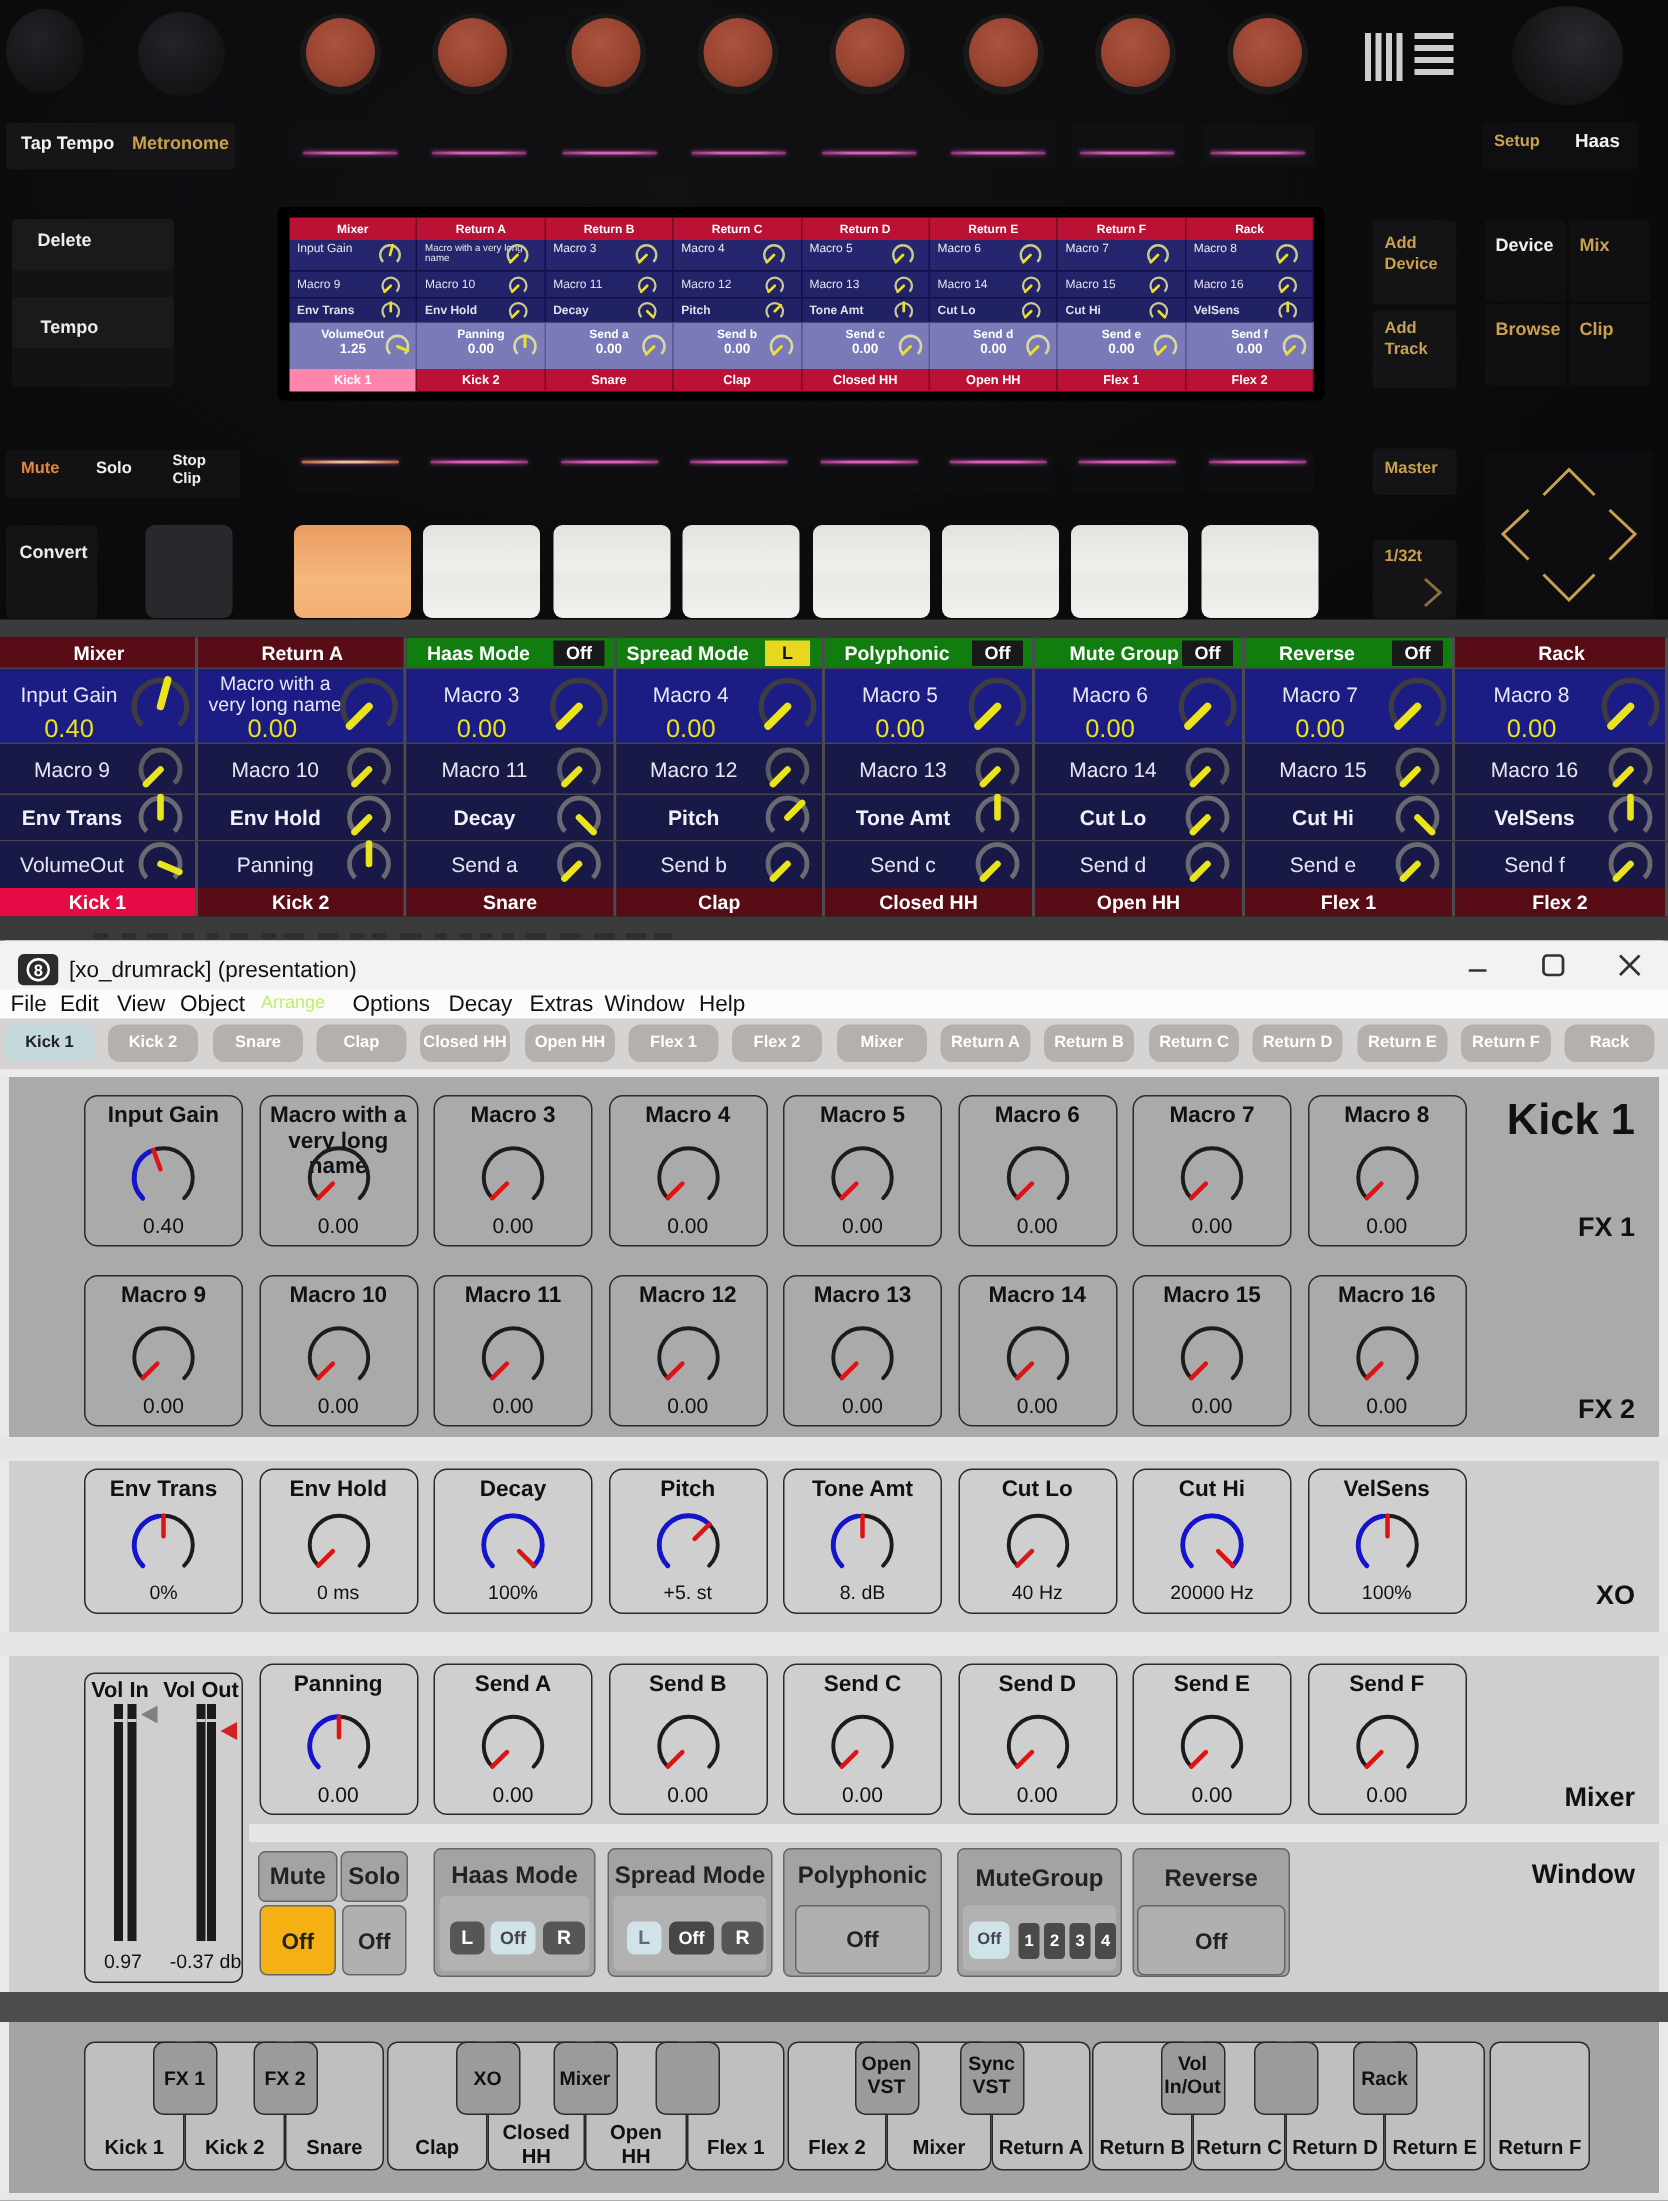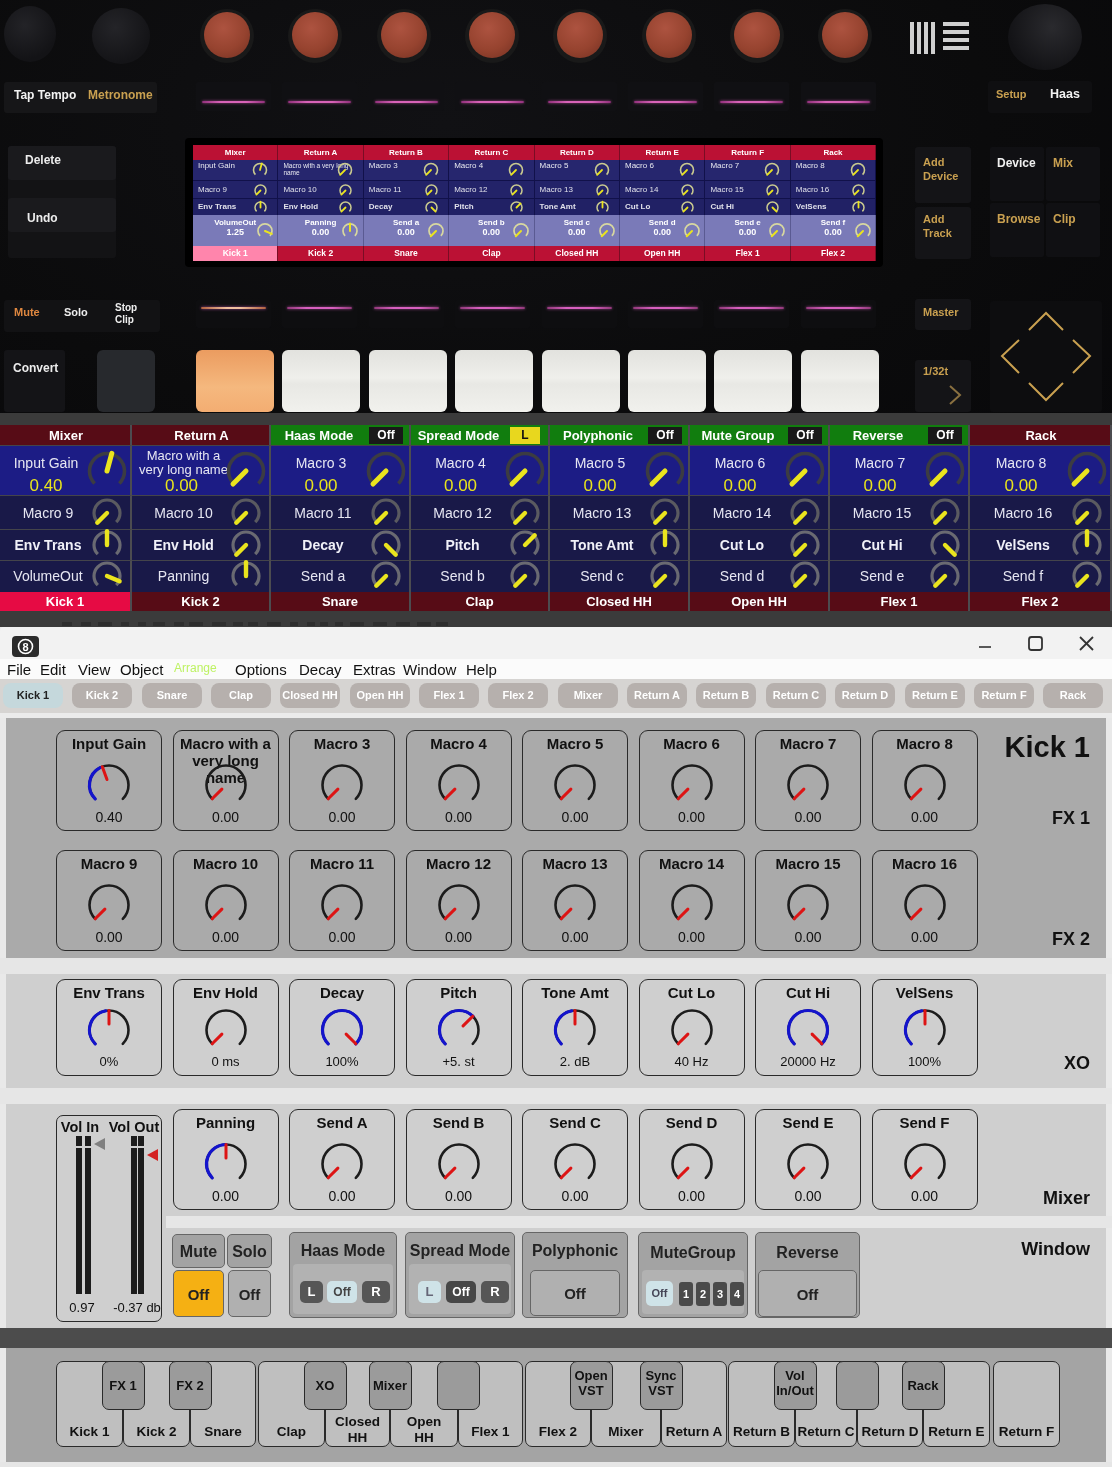--- a/index.html
+++ b/index.html
@@ -55,21 +55,21 @@
 <div class="ab" style="left:720px;top:101px;width:63px;height:2px;border-radius:2px;background:linear-gradient(90deg,#90307a,#d863b8 30%,#d863b8 70%,#90307a);box-shadow:0 0 3px #a8488f;"></div>
 <div class="ab" style="left:801px;top:82px;width:75px;height:29px;background:#101013;border-radius:2px;"></div>
 <div class="ab" style="left:807px;top:101px;width:63px;height:2px;border-radius:2px;background:linear-gradient(90deg,#90307a,#d863b8 30%,#d863b8 70%,#90307a);box-shadow:0 0 3px #a8488f;"></div>
 <div class="ab" style="left:988px;top:81px;width:104px;height:32px;background:#0f0f11;border-radius:3px;"></div>
 <div class="ab" style="left:996px;top:88px;width:50px;height:16px;color:#c9a050;font-size:11px;font-weight:bold;">Setup</div>
 <div class="ab" style="left:1050px;top:87px;width:44px;height:16px;color:#f2f2f2;font-size:12.5px;font-weight:bold;">Haas</div>
 <div class="ab" style="left:8px;top:146px;width:108px;height:112px;background:#131315;border-radius:3px;"></div>
 <div class="ab" style="left:8px;top:146px;width:108px;height:34px;background:#1a1a1d;border-radius:3px;"></div>
 <div class="ab" style="left:25px;top:153px;width:80px;height:16px;color:#ececec;font-size:12px;font-weight:bold;">Delete</div>
 <div class="ab" style="left:8px;top:198px;width:108px;height:34px;background:#1a1a1d;border-radius:3px;"></div>
-<div class="ab" style="left:27px;top:211px;width:80px;height:16px;color:#ececec;font-size:12px;font-weight:bold;">Undo</div>
+<div class="ab" style="left:27px;top:211px;width:80px;height:16px;color:#ececec;font-size:12px;font-weight:bold;">Tempo</div>
 <div class="ab" style="left:915px;top:147px;width:56px;height:56px;background:#141417;border-radius:3px;"></div>
 <div class="ab" style="left:923px;top:155px;width:48px;height:32px;color:#c9a050;font-size:11px;font-weight:bold;line-height:14px;">Add<br>Device</div>
 <div class="ab" style="left:915px;top:207px;width:56px;height:52px;background:#141417;border-radius:3px;"></div>
 <div class="ab" style="left:923px;top:212px;width:48px;height:32px;color:#c9a050;font-size:11px;font-weight:bold;line-height:14px;">Add<br>Track</div>
 <div class="ab" style="left:990px;top:147px;width:54px;height:54px;background:#101013;border-radius:2px;"></div>
 <div class="ab" style="left:997px;top:156px;width:48px;height:16px;color:#f0f0f0;font-size:12px;font-weight:bold;">Device</div>
 <div class="ab" style="left:1046px;top:147px;width:54px;height:54px;background:#101013;border-radius:2px;"></div>
 <div class="ab" style="left:1053px;top:156px;width:48px;height:16px;color:#c9a050;font-size:12px;font-weight:bold;">Mix</div>
 <div class="ab" style="left:990px;top:203px;width:54px;height:54px;background:#101013;border-radius:2px;"></div>
 <div class="ab" style="left:997px;top:212px;width:48px;height:16px;color:#c9a050;font-size:12px;font-weight:bold;">Browse</div>
@@ -436,21 +436,21 @@
         <line x1="17.0" y1="17.0" x2="17.0" y2="3.3" stroke="#eae41e" stroke-width="4.4" stroke-linecap="round"></line>
       </svg></div>
 <div class="ab" style="left:550px;top:561px;width:140px;height:31px;background:#191948;border-right:2px solid #4c4c50;"></div>
 <div class="ab" style="left:552px;top:568px;width:100px;color:#e6e6f2;font-size:14px;text-align:center;">Send c</div>
 <div class="ab" style="left:648px;top:559px;"><svg width="34" height="34" viewBox="0 0 34 34">
         <path d="M 7.8 26.2 A 13 13 0 1 1 26.2 26.2" stroke="#6a6a72" stroke-width="3.2" fill="none"></path>
         <line x1="17.0" y1="17.0" x2="7.3" y2="26.7" stroke="#eae41e" stroke-width="4.4" stroke-linecap="round"></line>
       </svg></div>
 <div class="ab" style="left:550px;top:592px;width:140px;height:19px;background:#570c16;border-right:2px solid #4c4c50;color:#fff;font-size:13px;font-weight:bold;text-align:center;line-height:19px;">Closed HH</div>
 <div class="ab" style="left:690px;top:425px;width:140px;height:21px;background:#117d0e;border-right:2px solid #4c4c50;border-bottom:1px solid #44444a;"></div>
-<div class="ab" style="left:690px;top:428px;width:96px;height:16px;color:#fff;font-size:13px;font-weight:bold;text-align:center;">Mute Group</div>
+<div class="ab" style="left:690px;top:428px;width:96px;height:16px;color:#fff;font-size:13px;font-weight:bold;text-align:right;">Mute Group</div>
 <div class="ab" style="left:788px;top:427px;width:34px;height:17px;background:#191919;color:#fff;font-size:12px;font-weight:bold;text-align:center;line-height:17px;">Off</div>
 <div class="ab" style="left:690px;top:446px;width:140px;height:50px;background:#1c1c85;border-right:2px solid #4c4c50;border-bottom:1px solid #44444a;"></div>
 <div class="ab" style="left:692px;top:456px;width:96px;color:#e6e6f2;font-size:14px;text-align:center;line-height:15px;">Macro 6</div>
 <div class="ab" style="left:692px;top:476px;width:96px;color:#e8e41c;font-size:17px;text-align:center;">0.00</div>
 <div class="ab" style="left:783px;top:449px;"><svg width="44" height="44" viewBox="0 0 44 44">
         <path d="M 9.6 34.4 A 17.5 17.5 0 1 1 34.4 34.4" stroke="#3c3c42" stroke-width="3.6" fill="none"></path>
         <line x1="22.0" y1="22.0" x2="9.0" y2="35.0" stroke="#eae41e" stroke-width="5.0" stroke-linecap="round"></line>
       </svg></div>
 <div class="ab" style="left:690px;top:496px;width:140px;height:34px;background:#191948;border-right:2px solid #4c4c50;border-bottom:1px solid #44444a;"></div>
 <div class="ab" style="left:692px;top:505px;width:100px;color:#e6e6f2;font-size:14px;text-align:center;">Macro 14</div>
@@ -550,20 +550,21 @@
 <div class="ab" style="left:396px;top:622px;width:14px;height:4px;background:#2e2e2e;"></div>
 <div class="ab" style="left:417px;top:622px;width:14px;height:4px;background:#2e2e2e;"></div>
 <div class="ab" style="left:436px;top:622px;width:12px;height:4px;background:#2e2e2e;"></div>
 <div class="ab" style="left:0;top:627px;width:1112px;height:840px;background:#e9e9e9;"></div>
 <div class="ab" style="left:0;top:627px;width:1112px;height:32px;background:#f2f2f2;border-radius:4px 4px 0 0;"></div>
 <div class="ab" style="left:12px;top:636px;width:27px;height:21px;"><svg width="27" height="21" viewBox="0 0 27 21">
         <rect x="0" y="0" width="27" height="21" rx="4" fill="#2b2b2b"></rect>
         <circle cx="13.5" cy="10.5" r="7" stroke="#fff" stroke-width="1.6" fill="none"></circle>
         <text x="13.5" y="14.5" font-size="11" font-weight="bold" fill="#fff" text-anchor="middle" font-family="Liberation Sans">8</text>
       </svg></div>
+<div class="ab" style="left:46px;top:638px;width:400px;color:#111;font-size:15px;">[xo_drumrack] (presentation)</div>
 <div class="ab" style="left:979px;top:634px;width:130px;height:20px;"><svg width="130" height="20" viewBox="0 0 130 20">
         <line x1="0" y1="13" x2="12" y2="13" stroke="#333" stroke-width="1.6"></line>
         <rect x="50" y="3" width="13" height="13" rx="2.5" stroke="#333" stroke-width="1.8" fill="none"></rect>
         <line x1="101" y1="3" x2="114" y2="16" stroke="#333" stroke-width="1.8"></line>
         <line x1="114" y1="3" x2="101" y2="16" stroke="#333" stroke-width="1.8"></line>
       </svg></div>
 <div class="ab" style="left:0;top:659px;width:1112px;height:20px;background:#fbfbfb;"></div>
 <div class="ab" style="left:7px;top:661px;color:#111;font-size:15px;">File</div>
 <div class="ab" style="left:40px;top:661px;color:#111;font-size:15px;">Edit</div>
 <div class="ab" style="left:78px;top:661px;color:#111;font-size:15px;">View</div>
@@ -792,21 +793,21 @@
 <div class="ab" style="left:405.5px;top:1054px;width:106px;color:#111;font-size:13px;text-align:center;">+5. st</div>
 <div class="ab" style="left:522.0px;top:979px;width:106px;height:97px;border:1.6px solid #2a2a2a;border-radius:9px;"></div>
 <div class="ab" style="left:522.0px;top:984px;width:106px;color:#111;font-size:15px;font-weight:bold;text-align:center;line-height:17px;">Tone Amt</div>
 <div class="ab" style="left:549.0px;top:1006px;">
       <svg width="52" height="52" viewBox="0 0 52 52" style="position:absolute;left:0;top:0">
         <path d="M 12.2 37.8 A 19.5 19.5 0 1 1 39.8 37.8" stroke="#1c1c1c" stroke-width="2.6" fill="none" stroke-linecap="round"></path>
         <path d="M 12.2 37.8 A 19.5 19.5 0 0 1 22.6 4.8" stroke="#1414cc" stroke-width="3.2" fill="none" stroke-linecap="round"></path>
         <line x1="26.0" y1="18.1" x2="26.0" y2="4.5" stroke="#dd1414" stroke-width="3.0" stroke-linecap="round"></line>
       </svg>
     </div>
-<div class="ab" style="left:522.0px;top:1054px;width:106px;color:#111;font-size:13px;text-align:center;">2. dB</div>
+<div class="ab" style="left:522.0px;top:1054px;width:106px;color:#111;font-size:13px;text-align:center;">8. dB</div>
 <div class="ab" style="left:638.5px;top:979px;width:106px;height:97px;border:1.6px solid #2a2a2a;border-radius:9px;"></div>
 <div class="ab" style="left:638.5px;top:984px;width:106px;color:#111;font-size:15px;font-weight:bold;text-align:center;line-height:17px;">Cut Lo</div>
 <div class="ab" style="left:665.5px;top:1006px;">
       <svg width="52" height="52" viewBox="0 0 52 52" style="position:absolute;left:0;top:0">
         <path d="M 12.2 37.8 A 19.5 19.5 0 1 1 39.8 37.8" stroke="#1c1c1c" stroke-width="2.6" fill="none" stroke-linecap="round"></path>
         <line x1="21.9" y1="28.1" x2="12.2" y2="37.8" stroke="#dd1414" stroke-width="3.0" stroke-linecap="round"></line>
       </svg>
     </div>
 <div class="ab" style="left:638.5px;top:1054px;width:106px;color:#111;font-size:13px;text-align:center;">40 Hz</div>
 <div class="ab" style="left:755.0px;top:979px;width:106px;height:97px;border:1.6px solid #2a2a2a;border-radius:9px;"></div>

